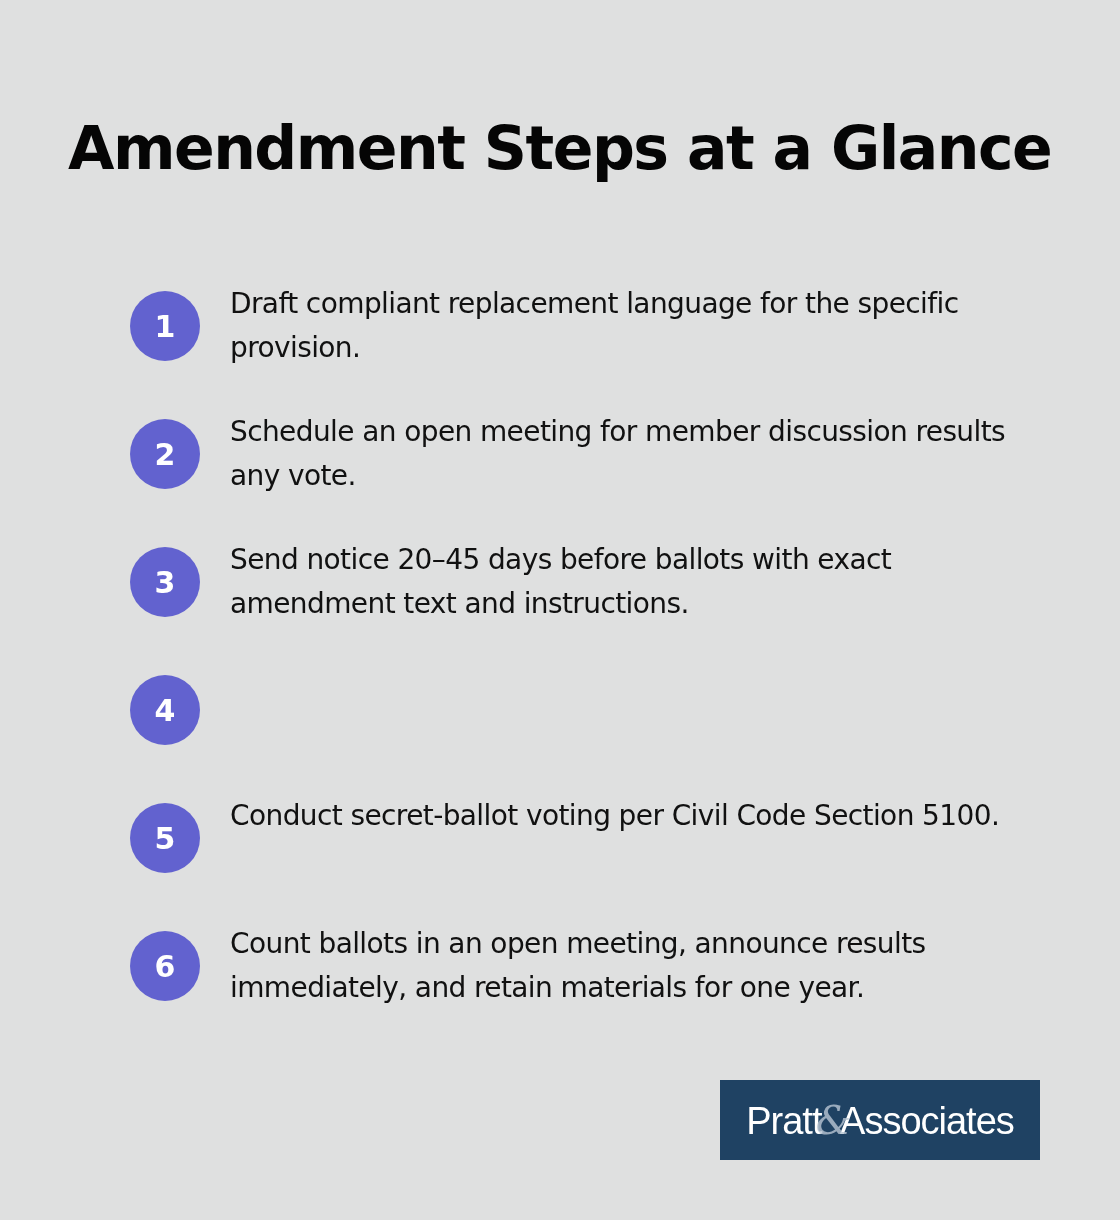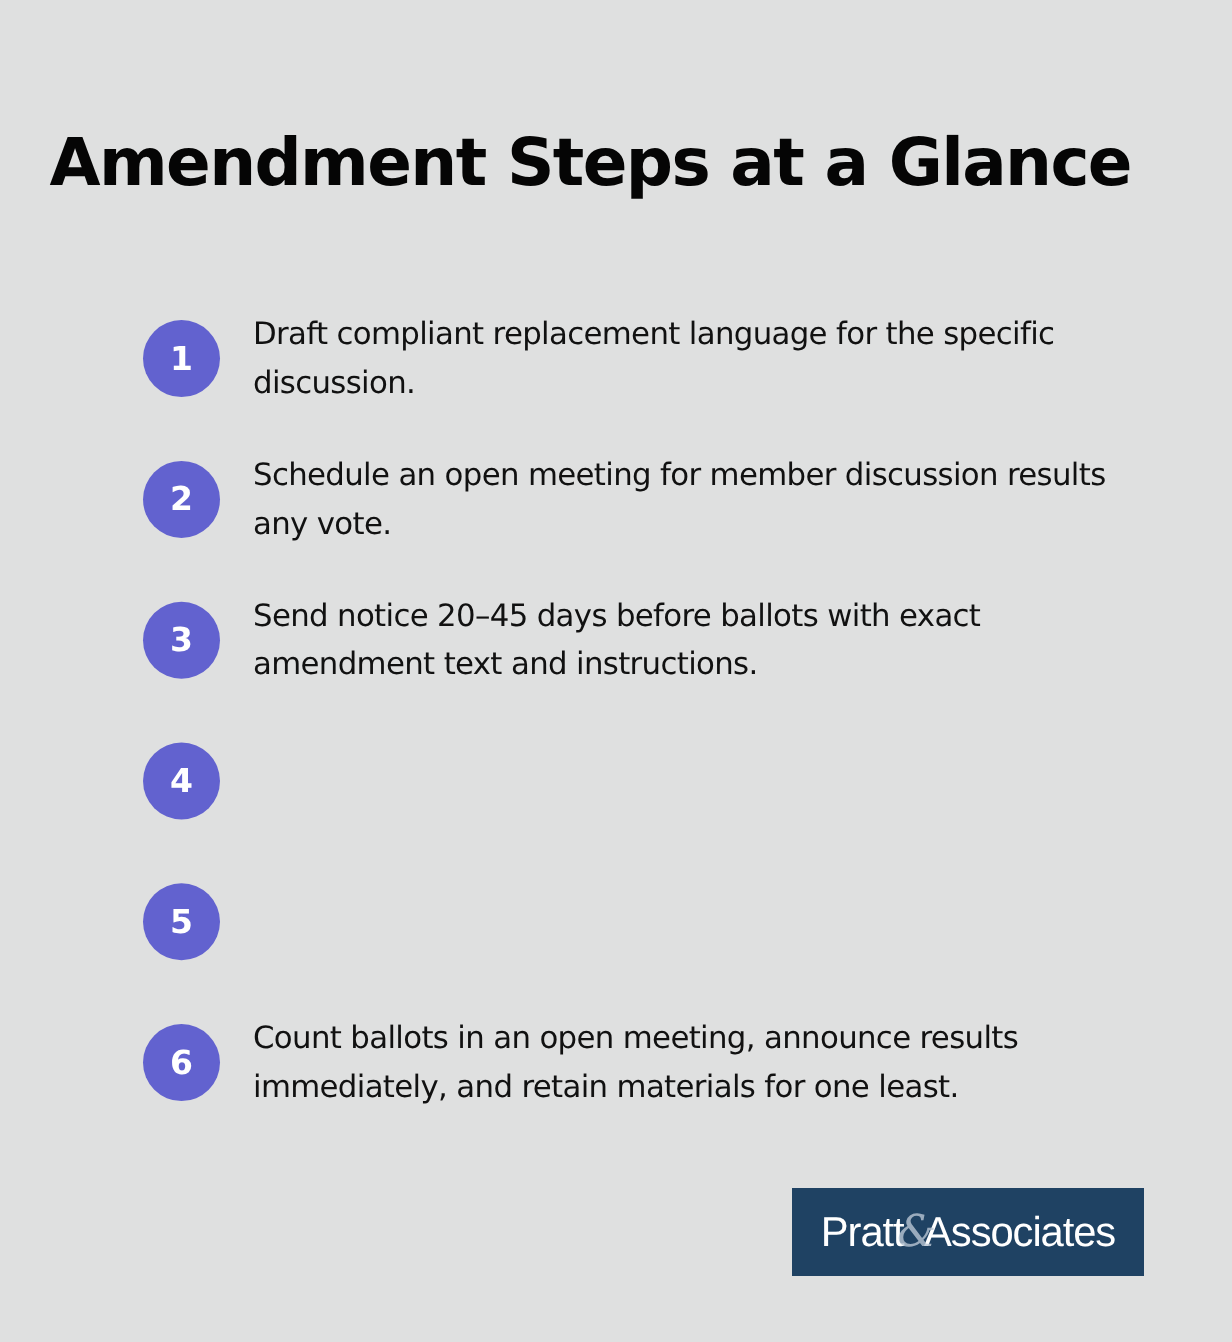--- a/index.html
+++ b/index.html
@@ -6,21 +6,21 @@
     body {
       width: 1120px; height: 1220px;
       background: #dfe0e0;
       position: relative;
       overflow: hidden;
       font-family: "DejaVu Sans", "Liberation Sans", sans-serif;
       color: #111111;
     }
     .title {
       position: absolute;
-      left: 45px; top: 108px;
+      left: 68px; top: 108px;
       margin: 0;
       font-size: 60px;
       font-weight: bold;
       letter-spacing: -1.5px;
       color: #050505;
       line-height: 80px;
       white-space: nowrap;
     }
     .steps {
       position: absolute;
@@ -78,37 +78,38 @@
     }
   </style>
 </head>
 <body>
 
 <h1 class="title">Amendment Steps at a Glance</h1>
 
 <div class="steps">
   <div class="step" style="top:0px;">
     <div class="badge">1</div>
-    <div class="step-text">Draft compliant replacement language for the specific discussion.</div>
+    <div class="step-text">Draft compliant replacement language for the specific provision.</div>
   </div>
   <div class="step" style="top:128px;">
     <div class="badge">2</div>
     <div class="step-text">Schedule an open meeting for member discussion results any vote.</div>
   </div>
   <div class="step" style="top:256px;">
     <div class="badge">3</div>
     <div class="step-text">Send notice 20–45 days before ballots with exact amendment text and instructions.</div>
   </div>
   <div class="step" style="top:384px;">
     <div class="badge">4</div>
   </div>
   <div class="step" style="top:512px;">
     <div class="badge">5</div>
+    <div class="step-text">Conduct secret-ballot voting per Civil Code Section 5100.</div>
   </div>
   <div class="step" style="top:640px;">
     <div class="badge">6</div>
-    <div class="step-text">Count ballots in an open meeting, announce results immediately, and retain materials for one least.</div>
+    <div class="step-text">Count ballots in an open meeting, announce results immediately, and retain materials for one year.</div>
   </div>
 </div>
 
 <div class="logo">
   <span class="logo-text"><span>Pratt</span><span class="logo-amp">&amp;</span><span>Associates</span></span>
 </div>
 
 </body></html>

